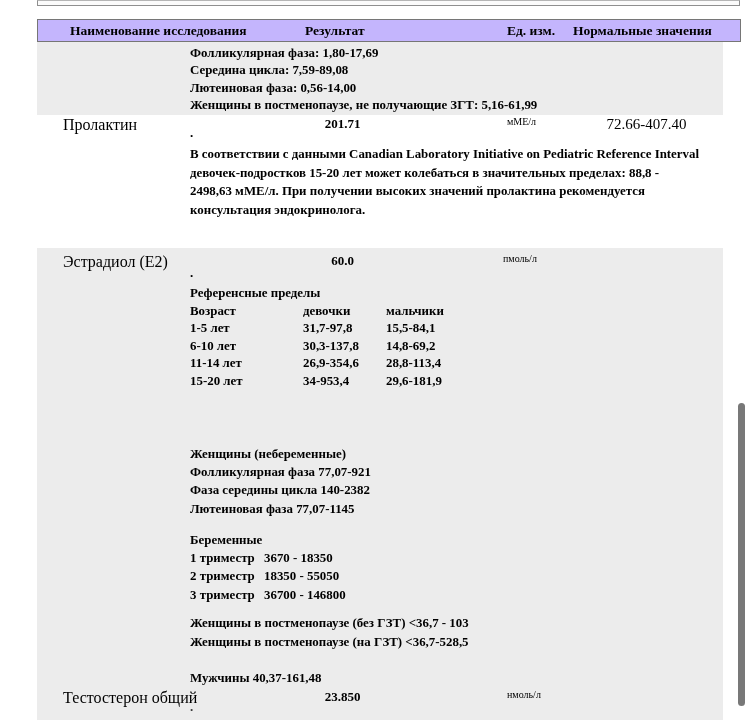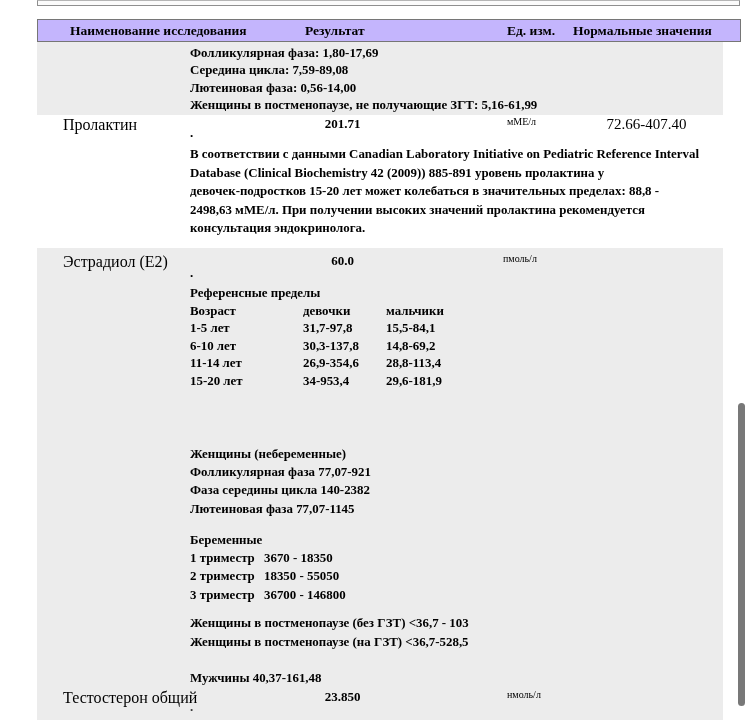--- a/index.html
+++ b/index.html
@@ -95,21 +95,20 @@
   </div>
 
   <div class="abs cell-name" style="left:38px;  top:116px;">Пролактин</div>
   <div class="abs cell-result" style="left:190px; top:116px;">201.71</div>
   <div class="abs cell-unit" style="left:507px; top:116px;">мМЕ/л</div>
   <div class="abs cell-normal" style="left:573px; top:116px;">72.66-407.40</div>
   <div class="abs dot" style="left:190px; top:128px;">.</div>
 
   <div class="abs paragraph">
     <div>В соответствии с данными Canadian Laboratory Initiative on Pediatric Reference Interval</div>
-    <div>Database (Clinical Biochemistry 42 (2009)) 885-891 уровень пролактина у</div>
     <div>девочек-подростков 15-20 лет может колебаться в значительных пределах: 88,8 -</div>
     <div>2498,63 мМЕ/л. При получении высоких значений пролактина рекомендуется</div>
     <div>консультация эндокринолога.</div>
   </div>
 
   <div class="abs gray-block block2">
     <div class="abs cell-name est-name">Эстрадиол (Е2)</div>
     <div class="abs cell-result est-result">60.0</div>
     <div class="abs cell-unit est-unit">пмоль/л</div>
     <div class="abs dot est-dot">.</div>

